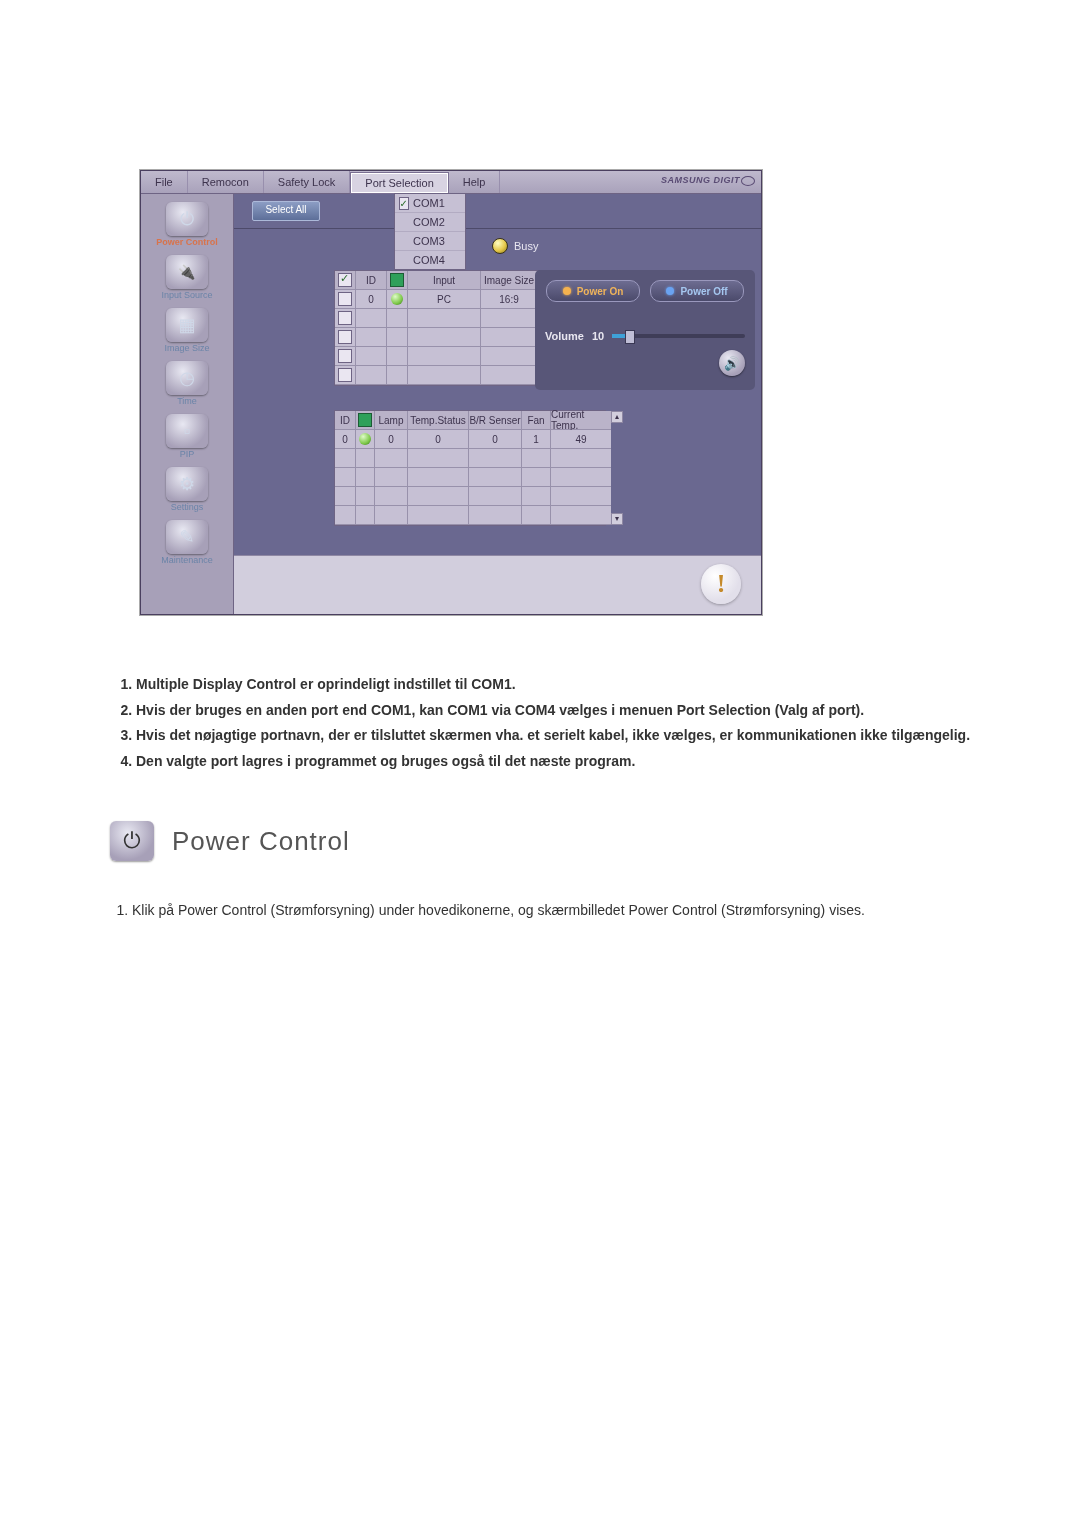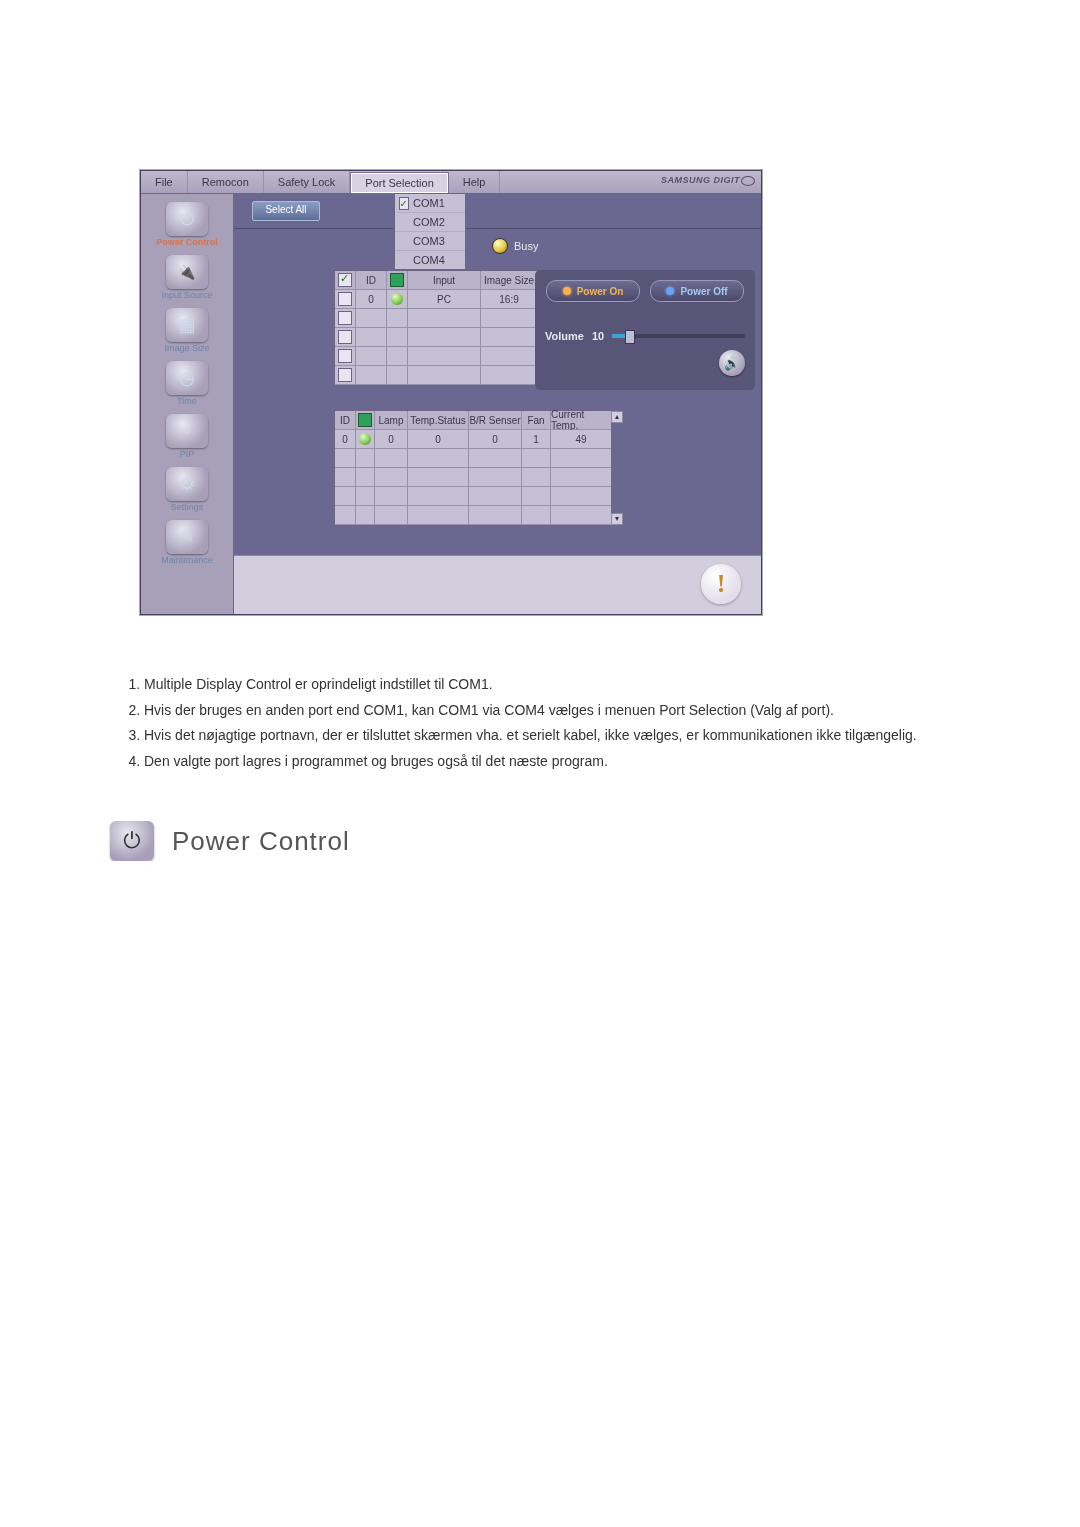--- a/index.html
+++ b/index.html
@@ -292,21 +292,21 @@
   }
 
   
   .doc-list {
     margin: 60px 90px 0 110px;
     font-family: Verdana, Arial, sans-serif;
     font-size: 14px;
     color: #333;
     line-height: 1.4;
   }
-  .doc-list ol { padding-left: 22px; margin:12px; }
+  .doc-list ol { padding-left: 22px; margin:4px;font-weight:bold; }
   .doc-list li { margin-bottom: 6px; }
 
   .section-heading {
     display:flex;align-items:center;gap:18px;
     margin: 50px 0 0 110px;
     font-family: Verdana, Arial, sans-serif;
   }
   .section-icon {
     width:44px;height:40px;border-radius:6px;
     background: radial-gradient(circle at 40% 30%, #e8e8f2, #a7a0b8 70%);
@@ -591,14 +591,19 @@
       <li>Hvis det nøjagtige portnavn, der er tilsluttet skærmen vha. et serielt kabel, ikke vælges, er kommunikationen ikke tilgængelig.</li>
       <li>Den valgte port lagres i programmet og bruges også til det næste program.</li>
     </ol>
   </div>
 
   <div class="section-heading">
     <div class="section-icon">⏻</div>
     <div class="section-title">Power Control</div>
   </div>
 
+  <div class="doc-list2">
+    <ol>
+      <li>Klik på Power Control (Strømforsyning) under hovedikonerne, og skærmbilledet Power Control (Strømforsyning) vises.</li>
+    </ol>
+  </div>
 
 </div>
 
 </body></html>

